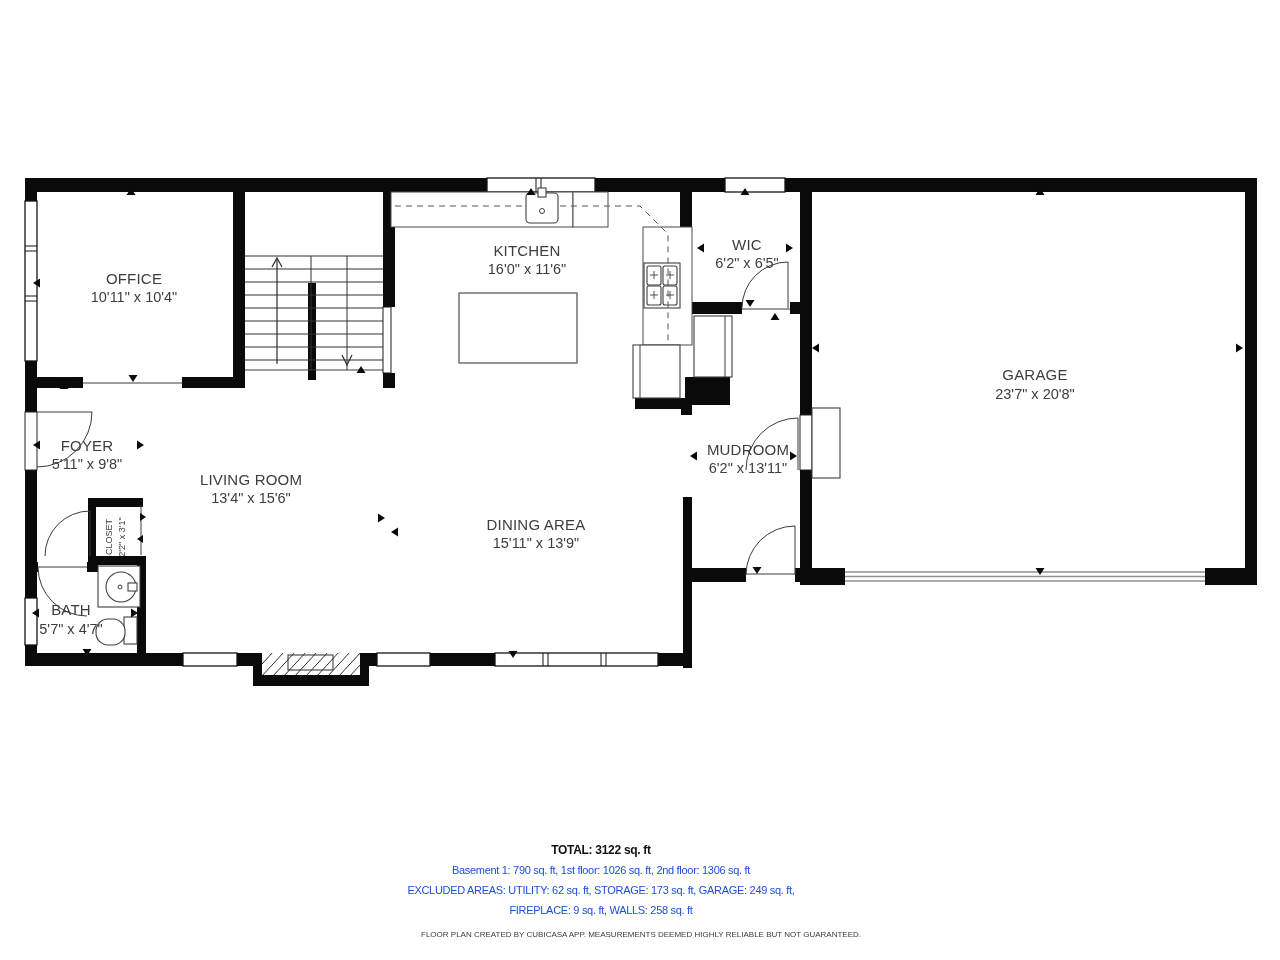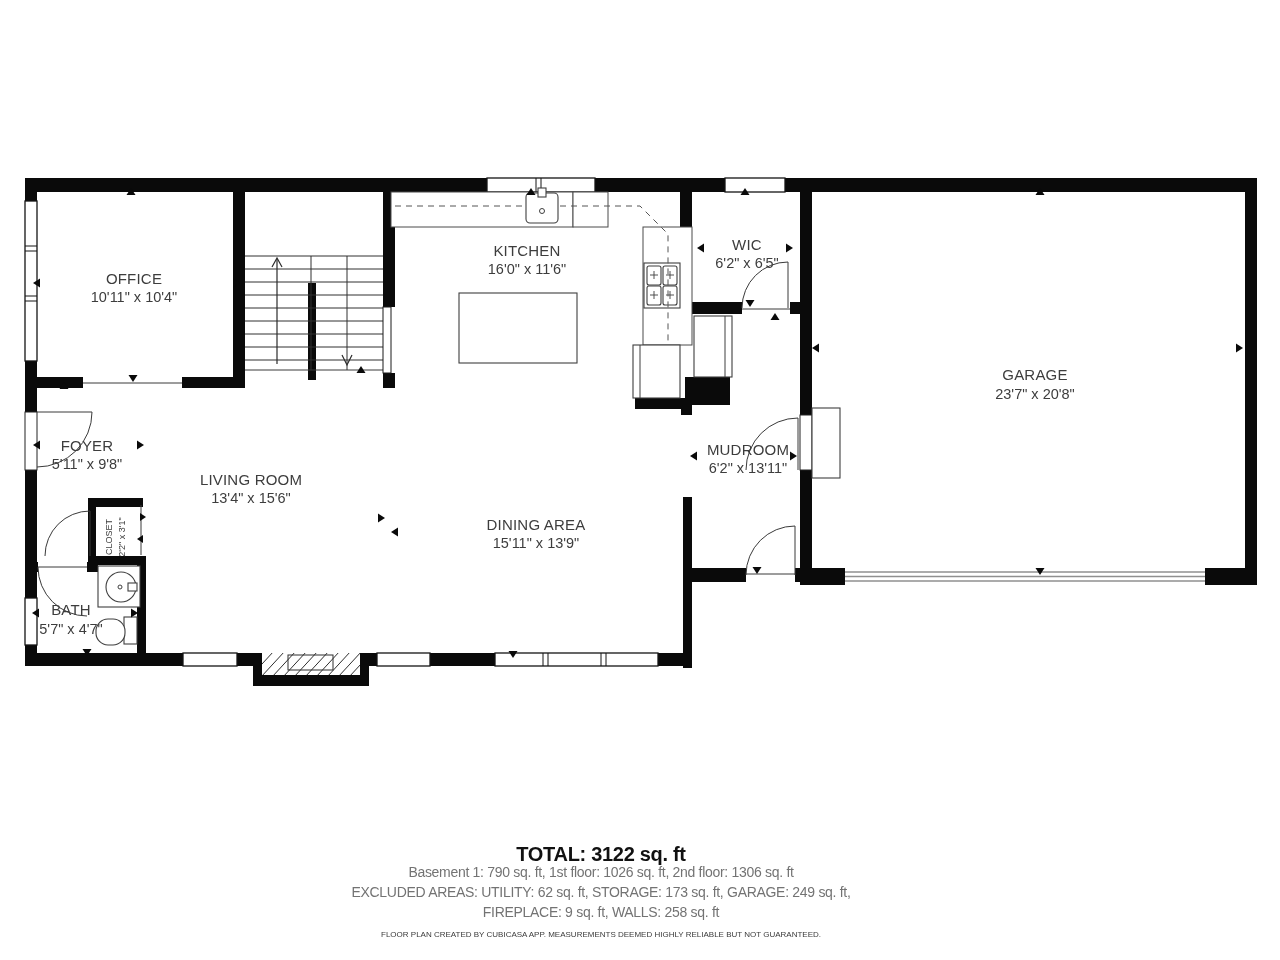--- a/index.html
+++ b/index.html
@@ -13,24 +13,24 @@
   .rs{font-family:"Liberation Sans",sans-serif;font-size:9px;fill:#3d3d3d;
       text-anchor:middle;}
   .thin{stroke:#4a4a4a;stroke-width:1;fill:#fff;}
   .sym{stroke:#3f3f3f;stroke-width:1.1;fill:#fff;}
   .arc{stroke:#3a3a3a;stroke-width:1;fill:none;}
   .sill{stroke:#3a3a3a;stroke-width:1;}
   .tread{stroke:#303030;stroke-width:1;}
   .dash{stroke:#555;stroke-width:1;fill:none;stroke-dasharray:6 5;}
   .win{fill:#fff;stroke:#141414;stroke-width:1.3;}
   .winline{stroke:#141414;stroke-width:1;}
-  .summary-line{position:absolute;left:0;width:1202px;text-align:center;color:#737373;
-      font-size:14px;letter-spacing:-0.3px;line-height:1;}
-  .summary-total{font-size:20px;font-weight:bold;color:#111;}
-  .summary-credit{font-size:8px;letter-spacing:0;color:#3a3a3a;}
+  .summary-line{position:absolute;left:0;width:1202px;text-align:center;color:#1d4ed8;
+      font-size:11px;letter-spacing:-0.3px;line-height:1;}
+  .summary-total{font-size:12px;font-weight:bold;color:#111;}
+  .summary-credit{font-size:8px;letter-spacing:0;color:#3a3a3a;padding-left:40px;}
 </style>
 </head>
 <body>
 
 <div id="stage">
 
 <svg width="1280" height="960" viewBox="0 0 1280 960">
 
   <g fill="#0a0a0a">
 

